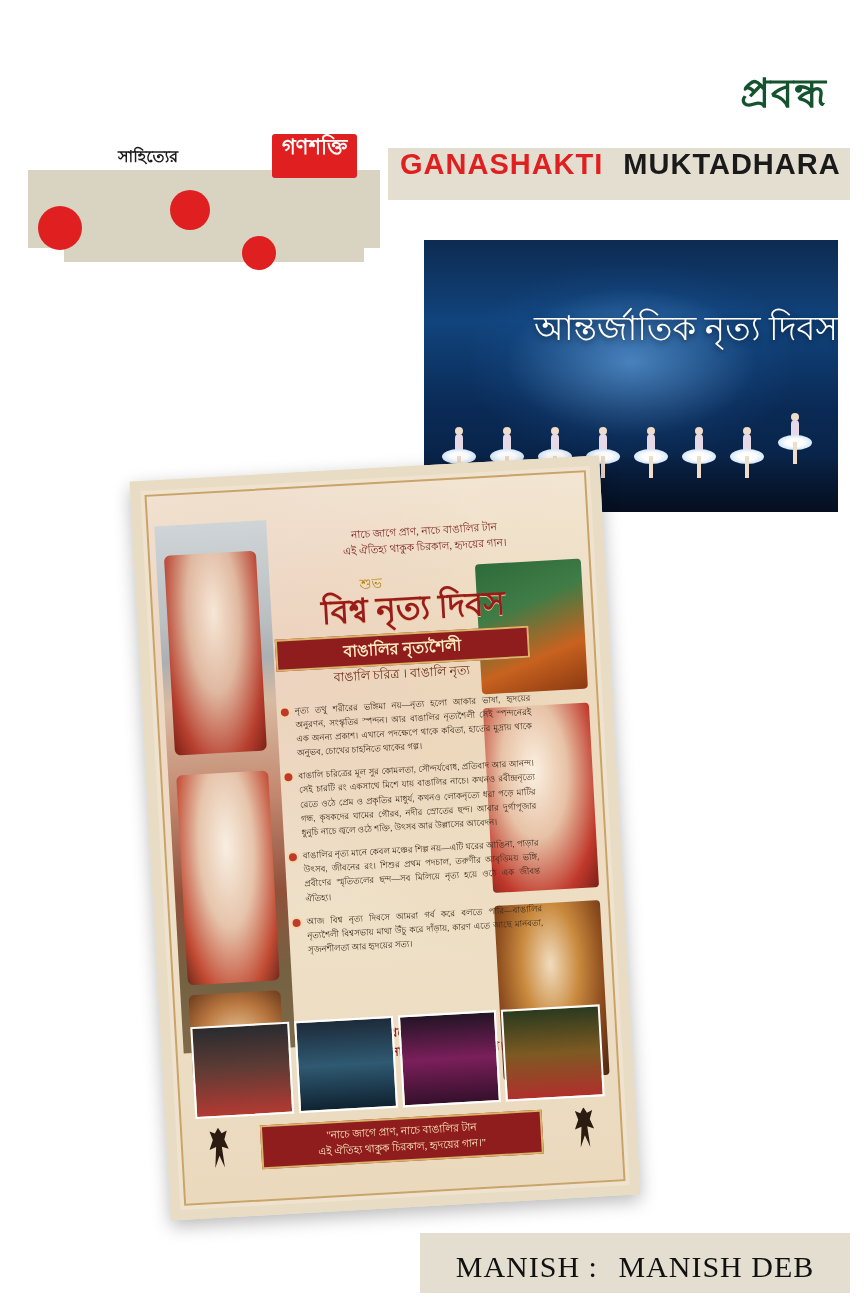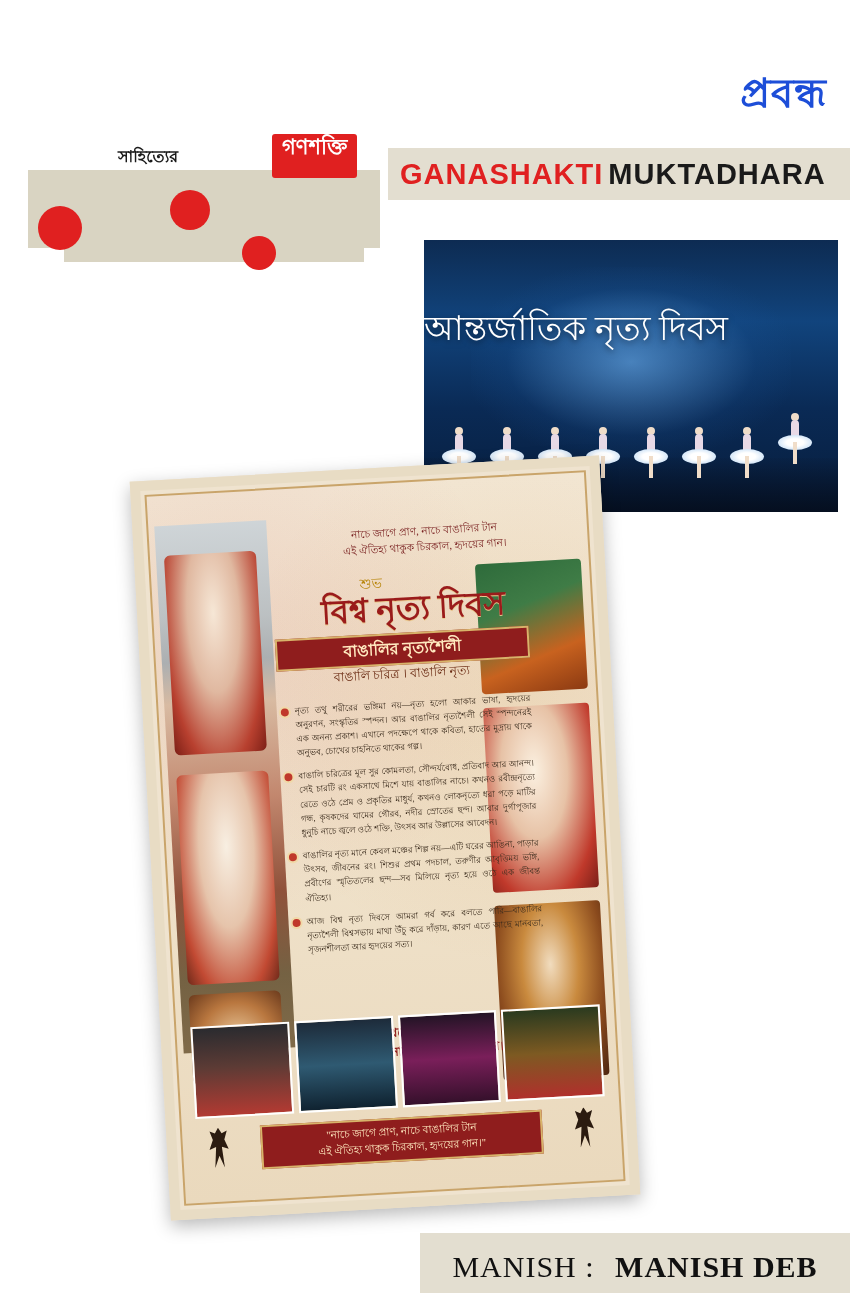--- a/index.html
+++ b/index.html
@@ -17,21 +17,21 @@
   }
 
   
   .section-label {
     position: absolute;
     top: 62px;
     right: 40px;
     font-family: "Liberation Serif", serif;
     font-size: 40px;
     font-weight: bold;
-    color: #1d4ed8;
+    color: #14532d;
     letter-spacing: 1px;
     margin-left: 16px;
   }
 
   
   .masthead {
     position: absolute;
     left: 22px;
     top: 128px;
     width: 360px;
@@ -101,38 +101,38 @@
 
   
   .banner {
     position: absolute;
     left: 388px;
     top: 148px;
     width: 462px;
     height: 52px;
     background: #e3ded0;
     display: flex;
-    align-items: center;
+    align-items: flex-start;
     padding-left: 12px;
     box-sizing: border-box;
   }
   .banner .ganashakti {
     font-family: "Liberation Sans", sans-serif;
     font-weight: bold;
     font-size: 29px;
     letter-spacing: 1px;
     color: #e02020;
   }
   .banner .muktadhara {
     font-family: "Liberation Sans", sans-serif;
     font-weight: bold;
     font-size: 29px;
     letter-spacing: 1px;
     color: #1a1a1a;
-    margin-left: 5px;
+    margin-left: 20px;
   }
 
   
   .hero {
     position: absolute;
     left: 424px;
     top: 240px;
     width: 414px;
     height: 272px;
     overflow: hidden;
@@ -145,21 +145,21 @@
     width: 320px;
     height: 190px;
     transform: translateX(-50%);
     background: radial-gradient(ellipse at center, rgba(120,190,255,0.55) 0%, rgba(30,90,160,0.15) 55%, rgba(0,0,0,0) 75%);
   }
   .hero-title {
     position: absolute;
     left: 0;
     right: 0;
     top: 62px;
-    text-align: left;
+    text-align: right;
     font-family: "Liberation Serif", serif;
     font-size: 34px;
     color: #ffffff;
     text-shadow: 0 2px 6px rgba(0,0,0,0.6);
   }
   .hero-floor {
     position: absolute;
     left: 0; right: 0; bottom: 0;
     height: 54px;
     background: linear-gradient(180deg, rgba(10,30,60,0.2), rgba(5,14,30,0.95));
@@ -472,21 +472,21 @@
     position: absolute;
     left: 420px;
     top: 1250px;
     width: 430px;
     text-align: center;
     font-family: "Liberation Serif", serif;
     font-size: 30px;
     letter-spacing: 1px;
     color: #111;
   }
-  .artist-text b { font-weight: bold; margin-left: 12px; }
+  .artist-text b { font-weight: normal; margin-left: 12px; }
 </style>
 </head>
 <body>
 
 <div class="section-label">প্রবন্ধ</div>
 
 <div class="masthead">
   <div class="mast-beige-bar"></div>
   <div class="mast-beige-bar2"></div>
   <div class="dot dot-a"></div>

